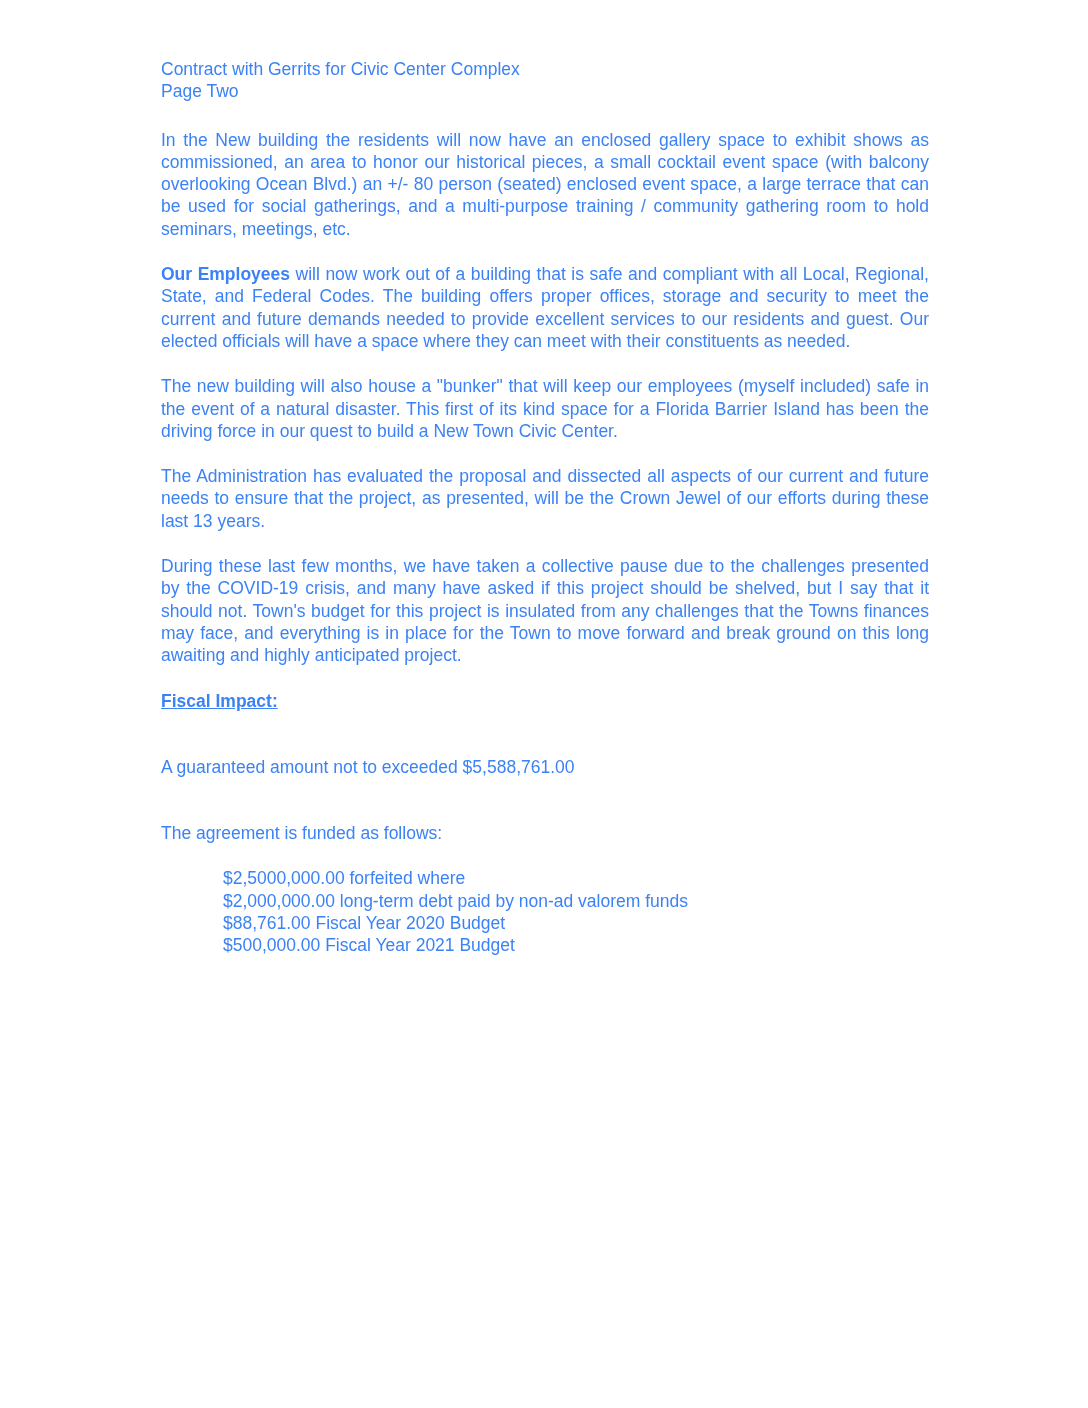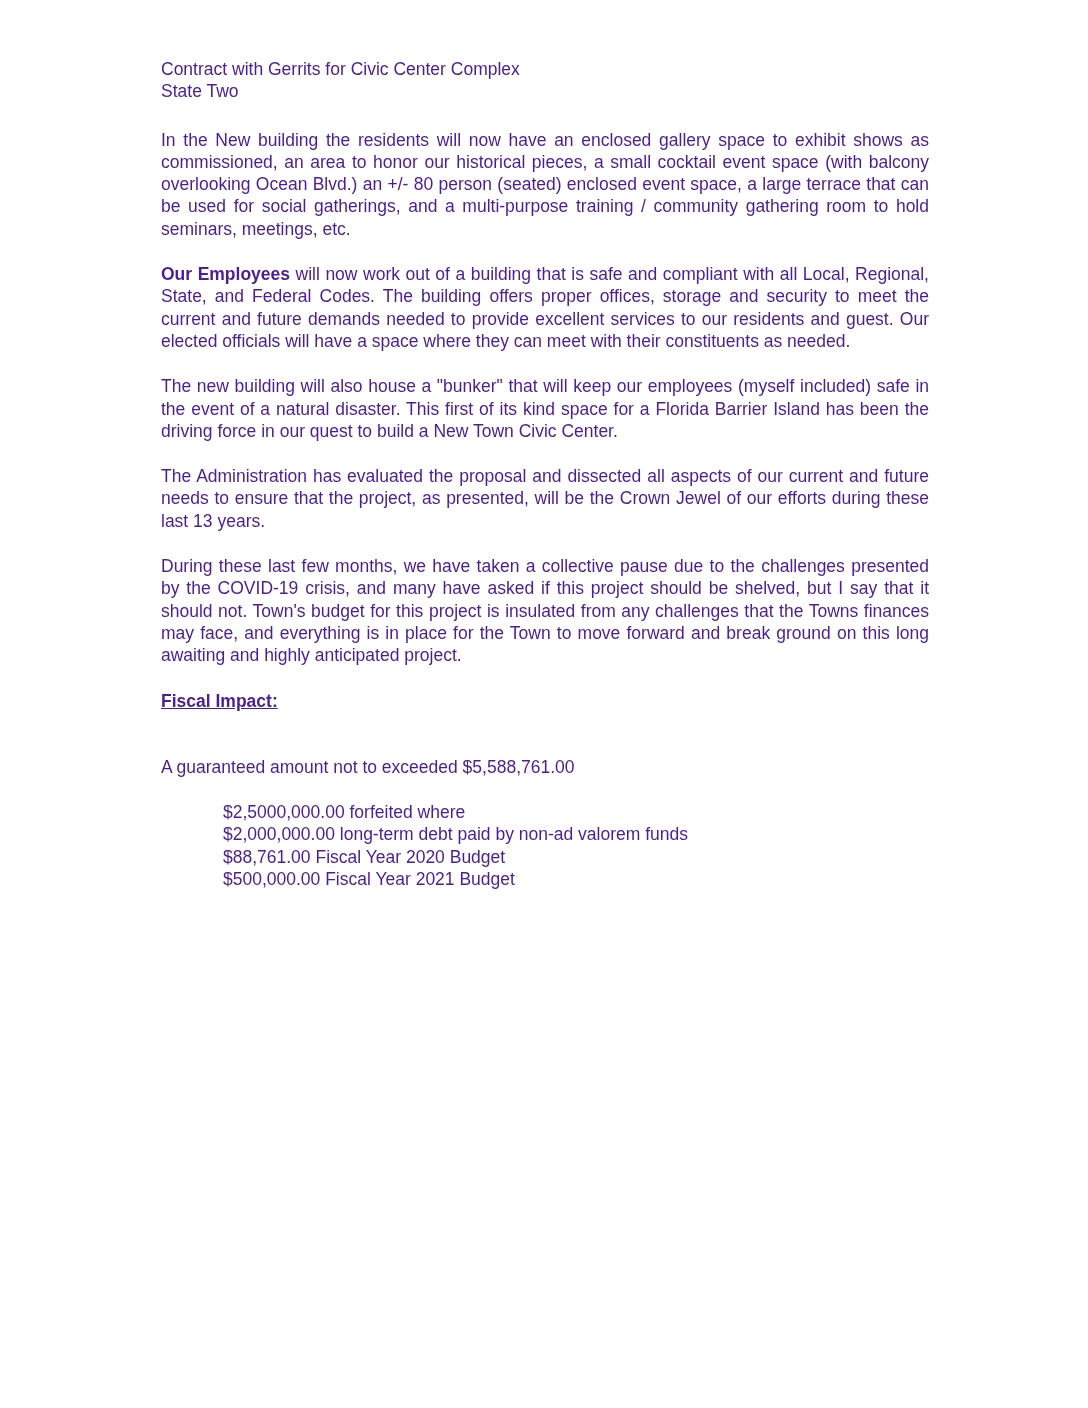--- a/index.html
+++ b/index.html
@@ -2,21 +2,21 @@
 <html><head>
 <meta charset="utf-8">
 <style>
   * { margin: 0; padding: 0; box-sizing: border-box; }
   html, body { background: #ffffff; }
   .page {
     position: relative;
     width: 1088px;
     height: 1408px;
     background: #ffffff;
-    color: #4c1d95;
+    color: #3b82f6;
     font-family: "Liberation Sans", sans-serif;
     font-size: 17.5px;
     line-height: 22.3px;
     overflow: hidden;
   }
   .content {
     position: absolute;
     left: 161px;
     top: 58px;
     width: 768px;
@@ -46,37 +46,38 @@
   }
 </style>
 </head>
 <body>
 
 <div class="page">
   <div class="content">
 
     <div class="header-block">
       <div class="hline">Contract with Gerrits for Civic Center Complex</div>
-      <div class="hline">State Two</div>
+      <div class="hline">Page Two</div>
     </div>
 
     <p class="body-para">In the New building the residents will now have an enclosed gallery space to exhibit shows as commissioned, an area to honor our historical pieces, a small cocktail event space (with balcony overlooking Ocean Blvd.) an +/- 80 person (seated) enclosed event space, a large terrace that can be used for social gatherings, and a multi-purpose training / community gathering room to hold seminars, meetings, etc.</p>
 
     <p class="body-para"><strong>Our Employees</strong><span> will now work out of a building that is safe and compliant with all Local, Regional, State, and Federal Codes. The building offers proper offices, storage and security to meet the current and future demands needed to provide excellent services to our residents and guest. Our elected officials will have a space where they can meet with their constituents as needed.</span></p>
 
     <p class="body-para">The new building will also house a "bunker" that will keep our employees (myself included) safe in the event of a natural disaster. This first of its kind space for a Florida Barrier Island has been the driving force in our quest to build a New Town Civic Center.</p>
 
     <p class="body-para">The Administration has evaluated the proposal and dissected all aspects of our current and future needs to ensure that the project, as presented, will be the Crown Jewel of our efforts during these last 13 years.</p>
 
     <p class="body-para">During these last few months, we have taken a collective pause due to the challenges presented by the COVID-19 crisis, and many have asked if this project should be shelved, but I say that it should not. Town's budget for this project is insulated from any challenges that the Towns finances may face, and everything is in place for the Town to move forward and break ground on this long awaiting and highly anticipated project.</p>
 
     <div class="fiscal-heading">Fiscal Impact:</div>
 
     <p class="plain-line">A guaranteed amount not to exceeded $5,588,761.00</p>
 
+    <p class="plain-line">The agreement is funded as follows:</p>
 
     <div class="funding-list">
       <div class="funding-item">$2,5000,000.00 forfeited where</div>
       <div class="funding-item">$2,000,000.00 long-term debt paid by non-ad valorem funds</div>
       <div class="funding-item">$88,761.00 Fiscal Year 2020 Budget</div>
       <div class="funding-item">$500,000.00 Fiscal Year 2021 Budget</div>
     </div>
 
   </div>
 </div>

